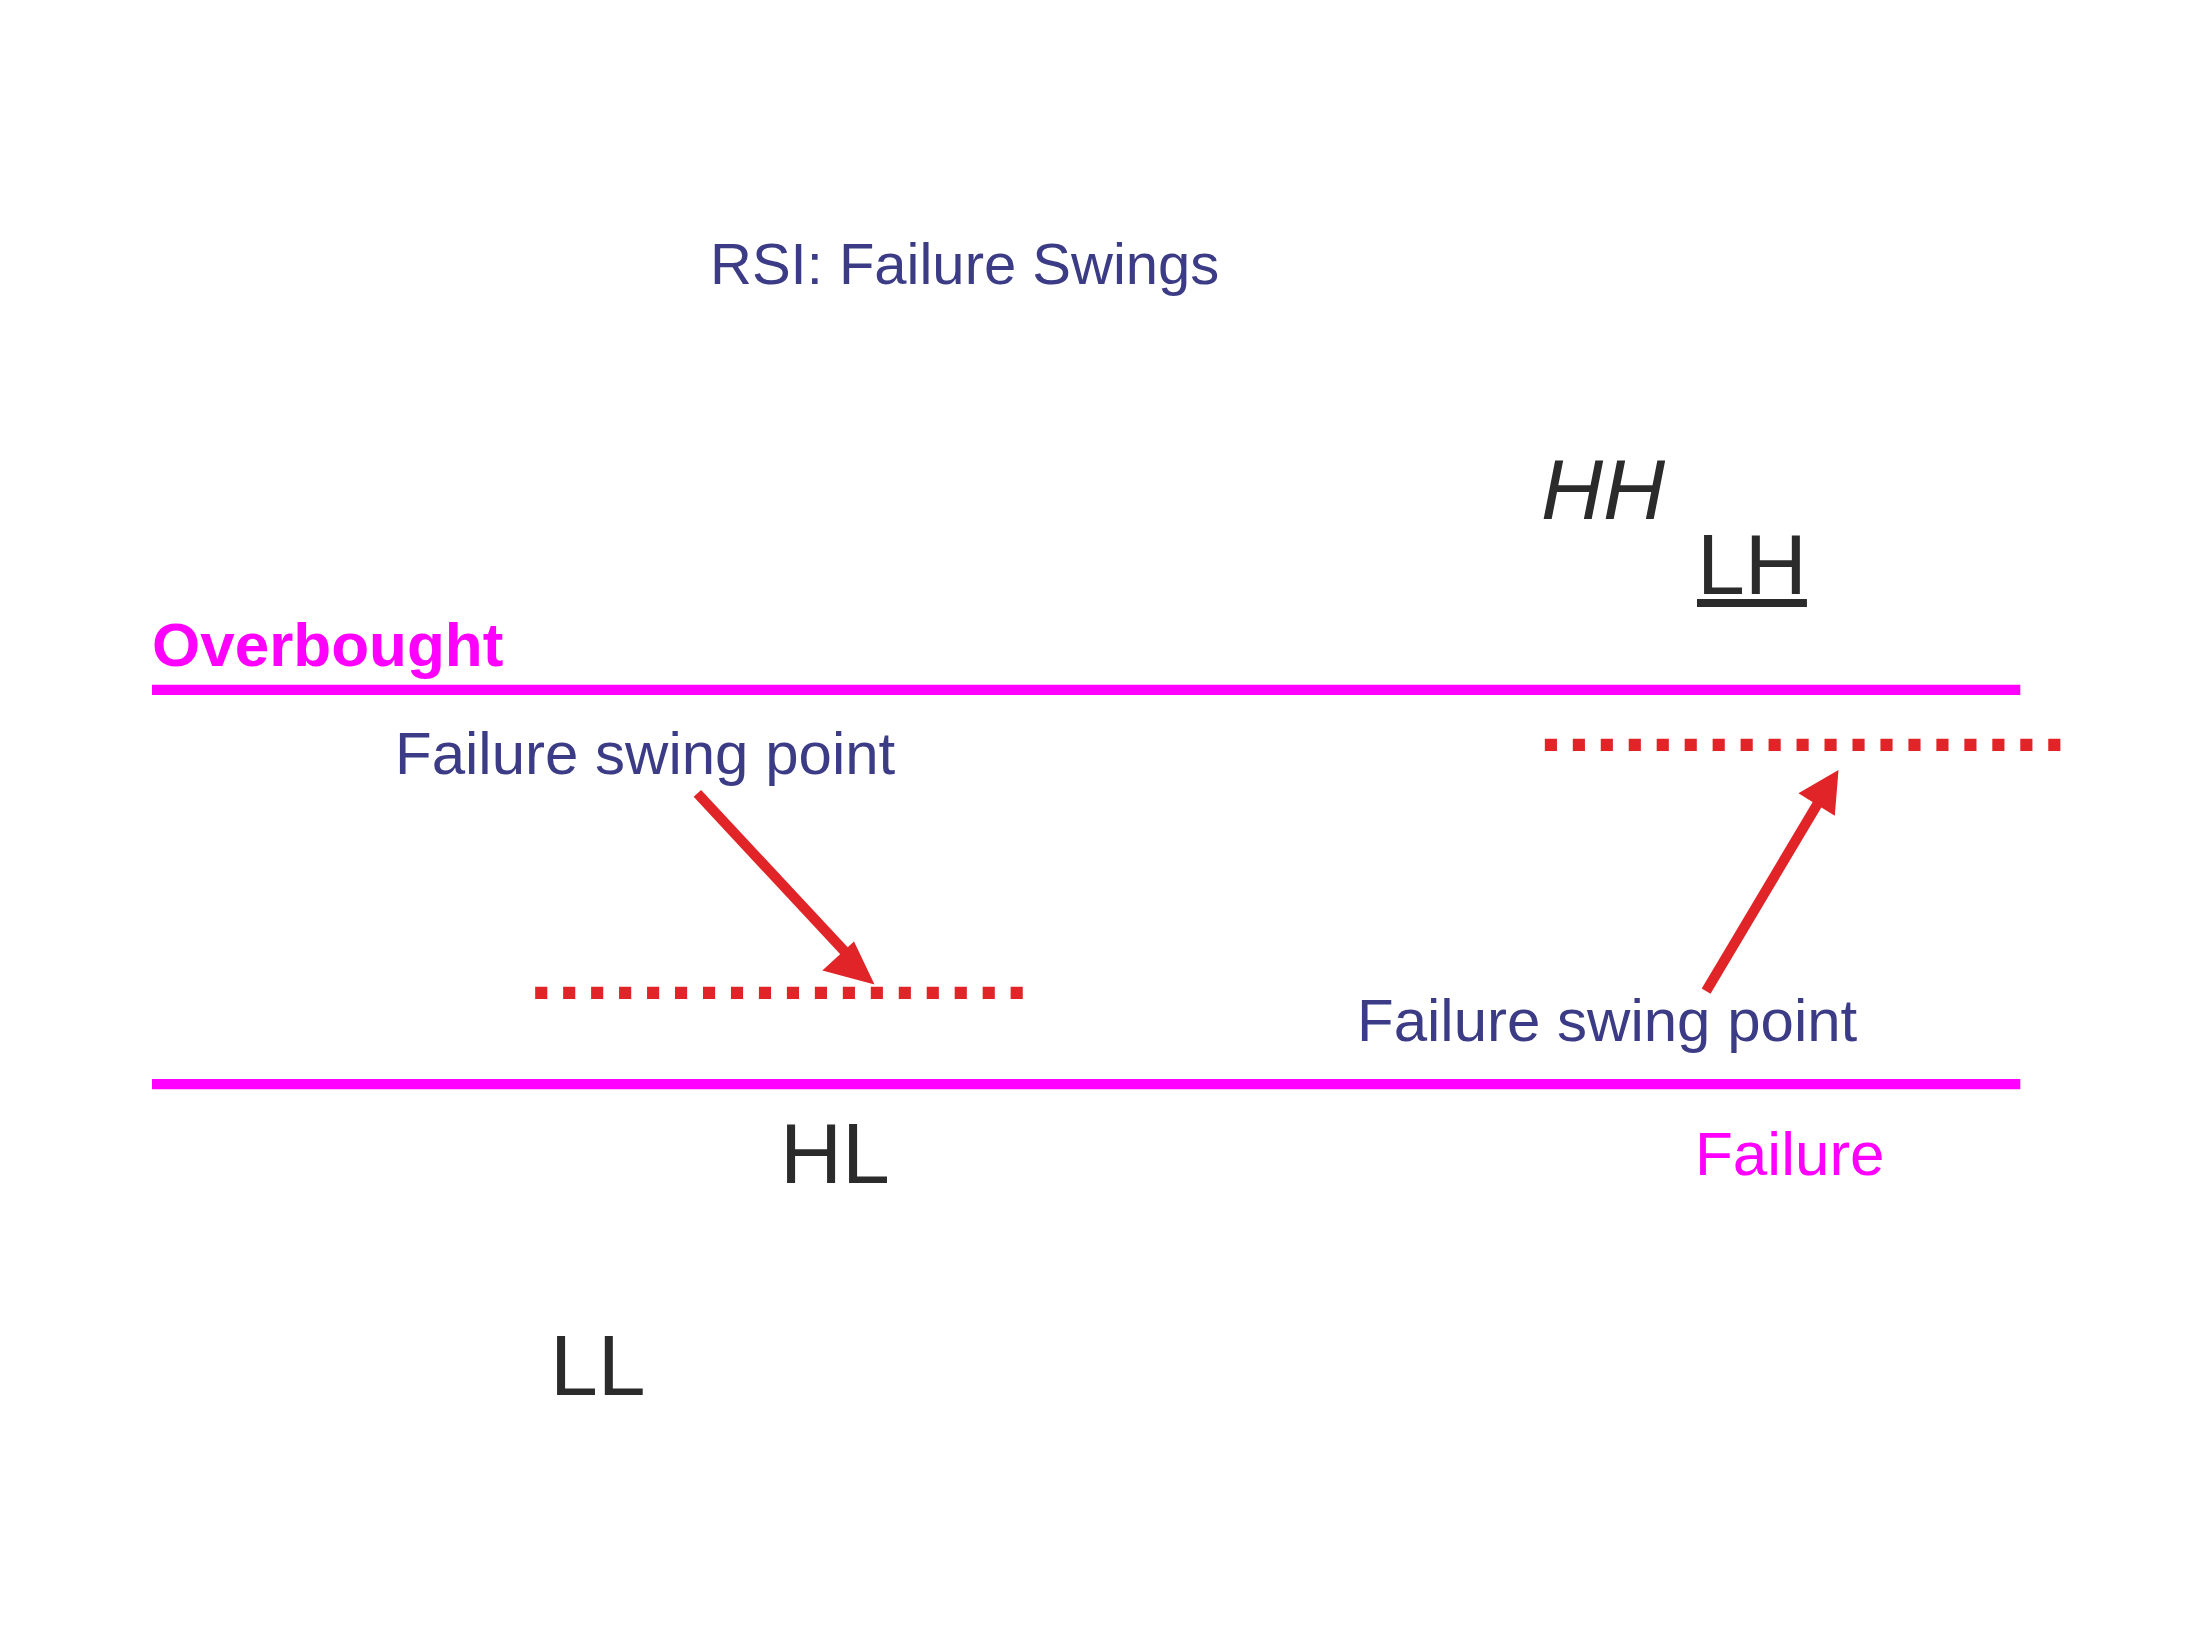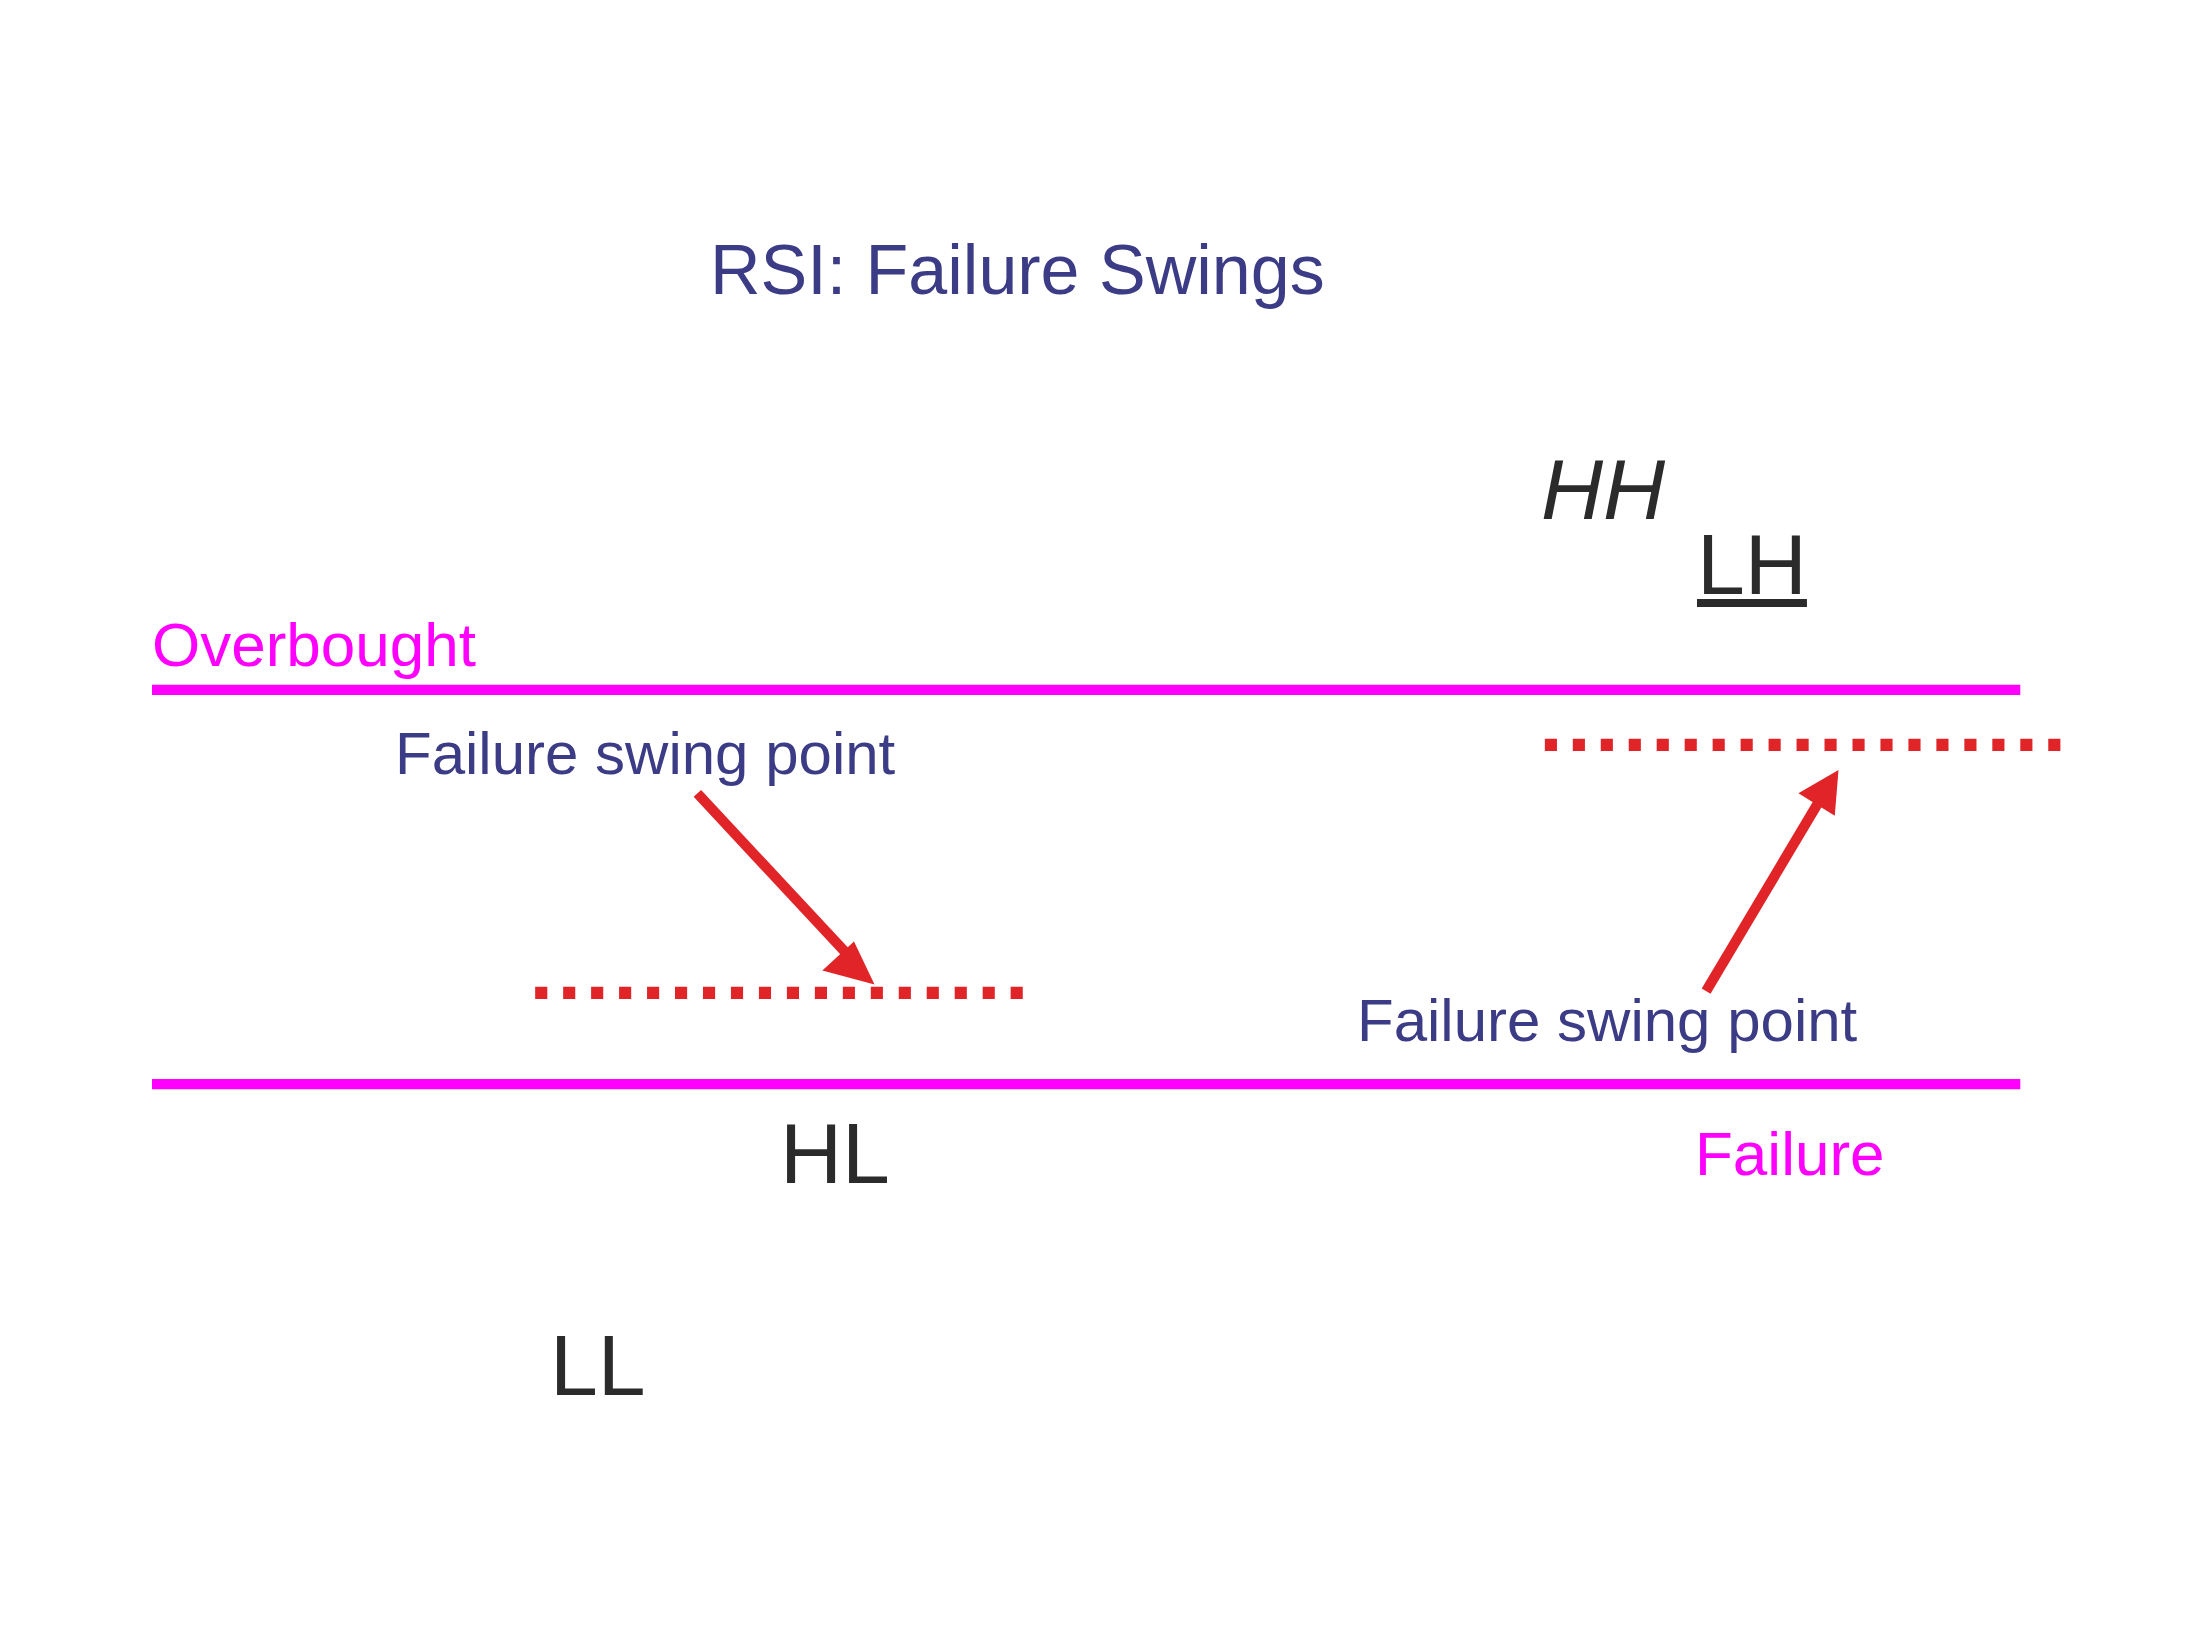--- a/index.html
+++ b/index.html
@@ -26,30 +26,31 @@
   }
   .txt {
     position: absolute;
     white-space: nowrap;
     line-height: 1;
   }
   
   #title {
     left: 710px;
     top: 235px;
-    font-size: 70px;
+    font-size: 58px;
     color: #3b3c85;
     letter-spacing: 0px;
   }
   
   #overbought-label {
     left: 152px;
     top: 614px;
     font-size: 62px;
     color: #ff00ff;
+    font-weight: bold;
   }
   #oversold-label {
     left: 1695px;
     top: 1123px;
     font-size: 62px;
     color: #ff00ff;
   }
   
   #fsp-left-label {
     left: 395px;

